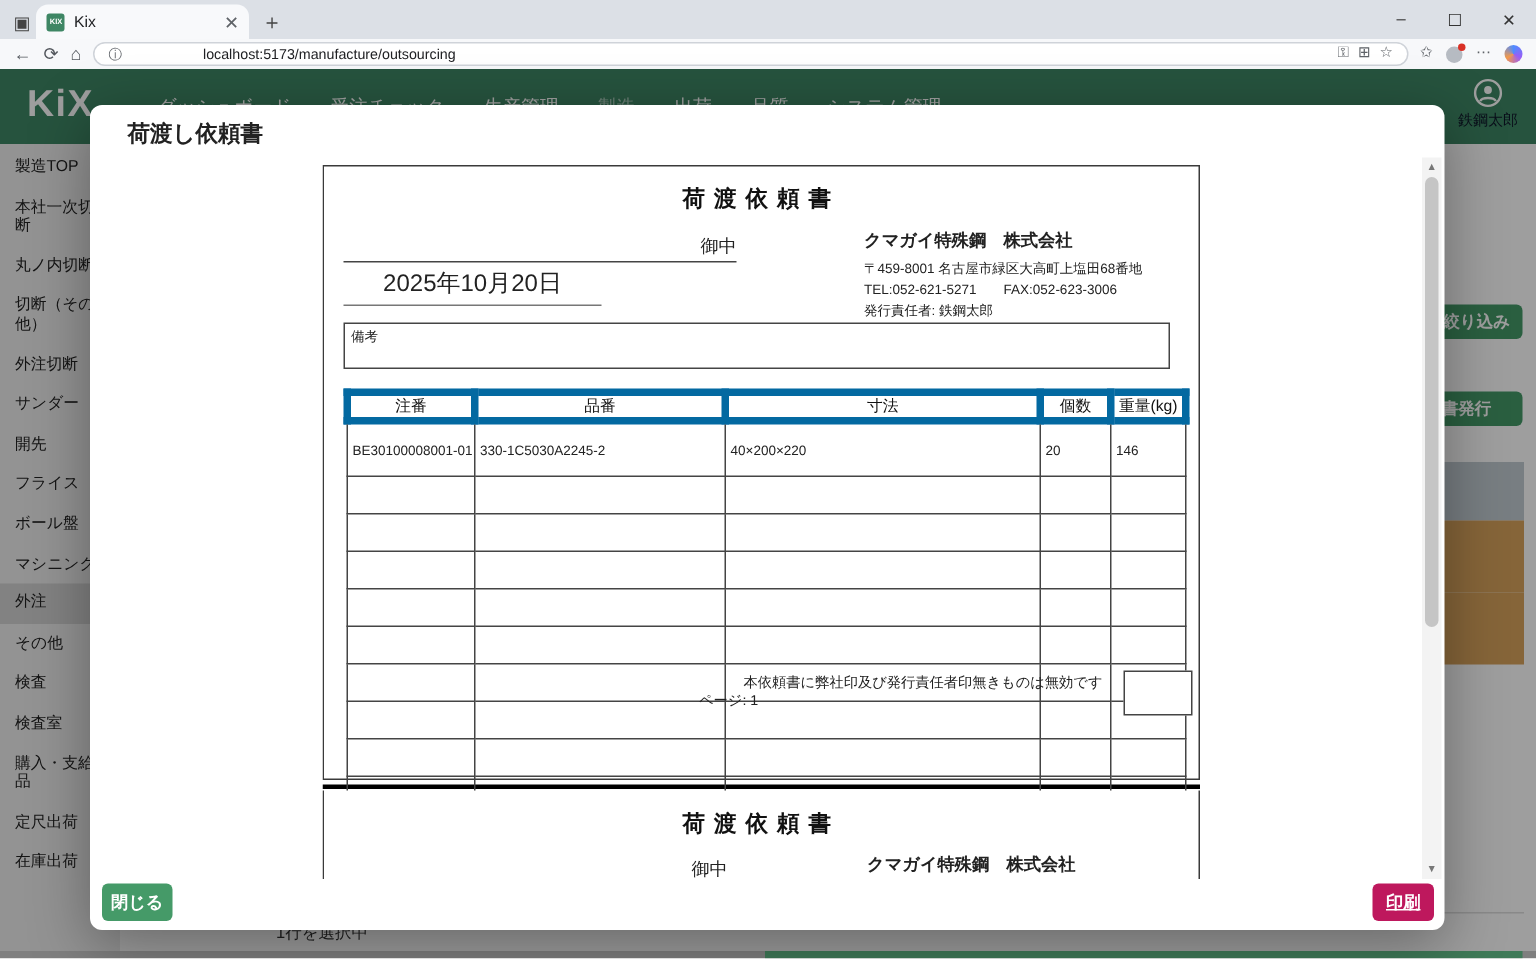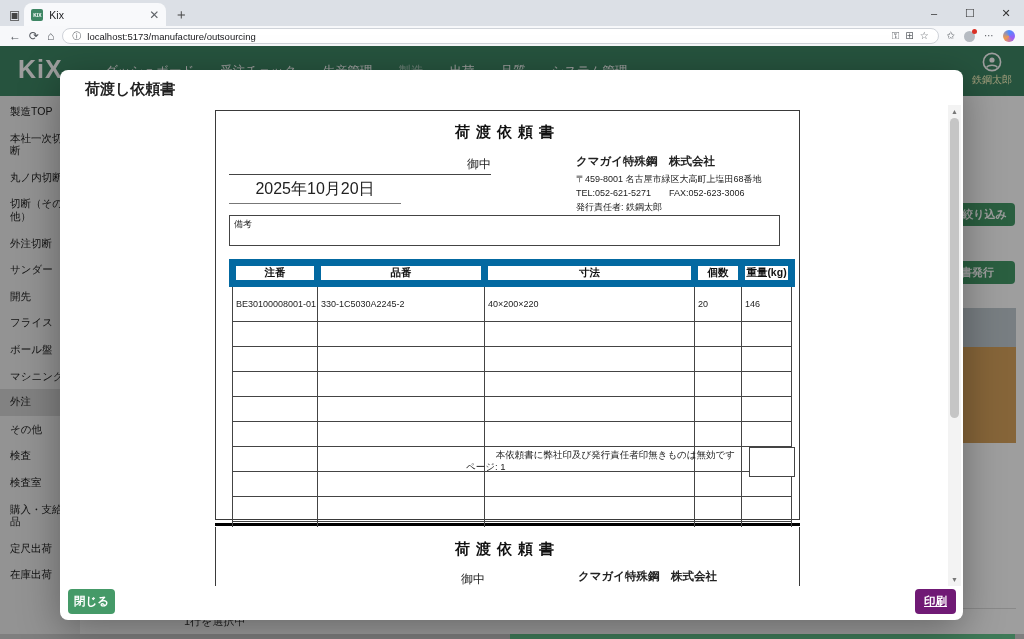--- a/index.html
+++ b/index.html
@@ -14,35 +14,35 @@
   .tab-title { flex:1; font-size:10.5px; color:#202124; }
   .tab-close { font-size:12px; color:#5f6368; }
   .new-tab { margin:0 0 5px 8px; font-size:14px; color:#444; line-height:1; }
   .win-controls { position:absolute; right:0; top:0; height:26px; display:flex; }
   .win-btn { width:36px; height:26px; display:flex; align-items:center; justify-content:center; font-size:11px; color:#333; }
 
   .toolbar { height:20px; background:#f7f8fa; display:flex; align-items:center; padding:0 9px; gap:8px; }
   .nav-glyph { font-size:12px; color:#54585e; line-height:1; }
   .url-pill { flex:1; height:16px; background:#fff; border:1px solid #cfd3d9; border-radius:9px; display:flex; align-items:center; padding:0 9px; gap:6px; }
   .pill-info { font-size:9px; color:#5f6368; }
-  .url-text { flex:1; font-size:9.5px; color:#202124; }
+  .url-text { flex:1; font-size:9.5px; color:#202124;margin-left:48px; }
   .pill-ico { color:#5f6368; font-size:10px; line-height:1; }
   .chrome-right { display:flex; align-items:center; gap:9px; }
   .avatar-mini { position:relative; width:11px; height:11px; border-radius:50%; background:#b6bbc2; }
   .avatar-mini::after { content:""; position:absolute; right:-2px; top:-2px; width:5px; height:5px; border-radius:50%; background:#d93025; }
   .copilot { width:12px; height:12px; border-radius:50%; background:conic-gradient(#4e8cff,#9b5cf6,#f2994a,#4e8cff); }
 
   
   .app { position:absolute; top:46px; left:0; right:0; bottom:0; background:#fff; }
   .app-header { position:absolute; top:0; left:0; right:0; height:50px; background:#3e8664; }
   .logo { position:absolute; left:18px; top:9px; font-size:25px; font-weight:800; color:#fff; letter-spacing:1px; }
   .app-nav { position:absolute; left:105px; top:0; height:50px; display:flex; align-items:center; gap:26px; }
   .nav-item { font-size:12.5px; color:#fff; font-weight:500; white-space:nowrap; }
   .nav-item.nav-active { color:rgba(255,255,255,0.55); }
-  .user-box { position:absolute; right:12px; top:6px; text-align:center; color:#fef9c3; }
+  .user-box { position:absolute; right:12px; top:6px; text-align:center; color:#0f172a; }
   .avatar-circle { width:20px; height:20px; margin:0 auto; }
   .user-name { font-size:10px; margin-top:1px; white-space:nowrap; }
 
   .sidebar { position:absolute; left:0; top:50px; bottom:0; width:80px; background:#ededed; padding-top:2px; }
   .side-item { padding:7px 10px; font-size:10.5px; color:#222; line-height:1.2; word-break:break-all; }
   .side-item.side-active { background:#d2d2d2;font-family:Liberation Serif, serif; }
 
   .main { position:absolute; left:80px; top:50px; right:0; bottom:0; background:#fff; }
   .filter-btn { position:absolute; right:9px; top:107px; width:61px; height:23px; background:#459a68; color:#fff; border-radius:4px; font-size:11px; font-weight:700; display:flex; align-items:center; justify-content:center; white-space:nowrap; }
   .issue-btn { position:absolute; right:9px; top:165px; width:130px; height:23px; background:#459a68; color:#fff; border-radius:4px; font-size:11px; font-weight:700; display:flex; align-items:center; justify-content:center; overflow:hidden; white-space:nowrap; }
@@ -67,40 +67,40 @@
 
   .page1 { position:relative; width:585px; height:410px; border:1.5px solid #3a3a3a; background:#fff; }
   .doc-title { position:absolute; top:12px; left:0; width:100%; text-align:center; font-size:15px; font-weight:600; letter-spacing:6px; color:#111; }
   .recipient-line { position:absolute; left:13px; top:44px; width:262px; height:20px; border-bottom:1px solid #444; display:flex; align-items:flex-end; justify-content:flex-end; font-size:12px; color:#222; padding-bottom:1px; }
   .date-line { position:absolute; left:13px; top:68px; width:172px; text-align:center; font-size:16px; color:#222; border-bottom:1px solid #777; padding-bottom:3px; }
   .company { position:absolute; left:360px; top:42px; font-size:9px; color:#222; line-height:1.55; }
   .company .co-name { font-size:11.5px; font-weight:700; margin-bottom:2px; }
   .telfax { display:flex; gap:18px; }
   .remarks { position:absolute; left:13px; top:104px; width:551px; height:31px; border:1px solid #444; font-size:9px; color:#222; padding:2px 4px; }
   .doc-table { position:absolute; left:13px; top:148px; width:559px; border-collapse:collapse; table-layout:fixed; }
-  .doc-table th { border:7px solid #0369a1; height:19px; font-size:10.5px; font-weight:700; text-align:center; color:#111; }
+  .doc-table th { border:5px solid #0369a1; height:19px; font-size:10.5px; font-weight:400; text-align:center; color:#111; }
   .doc-table td { border:1px solid #444; height:15px; font-size:9px; color:#222; padding:12px 3px; overflow:hidden; white-space:nowrap;margin-left:48px; }
   .doc-table td.al { text-align:left; } .doc-table td.ar { text-align:left; }
   .c0{width:85px;} .c1{width:167px;} .c2{width:210px;} .c3{width:47px;} .c4{width:50px;}
   .stamp-note { position:absolute; right:64px; top:338px; font-size:9.5px; color:#222; }
   .stamp-box { position:absolute; right:4px; top:336px; width:46px; height:30px; border:1px solid #444; background:#fff; }
   .page-num { position:absolute; left:250px; top:350px; font-size:9.5px; color:#222; }
   .page-sep { width:585px; height:3px; background:#000; margin-top:3px; }
   .page2 { position:relative; width:585px; height:90px; border:1.5px solid #3a3a3a; border-top:none; margin-top:1px; background:#fff; }
   .doc-title2 { position:absolute; top:13px; left:0; width:100%; text-align:center; font-size:15px; font-weight:600; letter-spacing:6px; color:#111; }
   .p2-recipient { position:absolute; left:245px; top:44px; font-size:12px; color:#222; }
   .p2-company { position:absolute; left:362px; top:42px; font-size:11.5px; font-weight:700; color:#222; }
 
   .mscrollbar { position:absolute; right:2px; top:35px; width:13px; height:481px; background:#f3f3f3; }
   .sb-arrow { position:absolute; left:0; width:13px; height:13px; display:flex; align-items:center; justify-content:center; font-size:7px; color:#777; }
   .sb-up { top:0; } .sb-down { bottom:0; }
   .sb-thumb { position:absolute; left:2px; top:13px; width:9px; height:300px; background:#c5c5c5; border-radius:5px; }
 
   .close-btn { position:absolute; left:8px; bottom:6px; width:47px; height:25px; background:#459a68; color:#fff; border:none; border-radius:4px; font-size:11.5px; font-weight:700; display:flex; align-items:center; justify-content:center; }
-  .print-btn { position:absolute; right:7px; bottom:6px; width:41px; height:25px; background:#701a75; color:#fff; border:none; border-radius:4px; font-size:11.5px; font-weight:700; display:flex; align-items:center; justify-content:center;text-decoration:underline; }
+  .print-btn { position:absolute; right:7px; bottom:6px; width:41px; height:25px; background:#be185d; color:#fff; border:none; border-radius:4px; font-size:11.5px; font-weight:700; display:flex; align-items:center; justify-content:center;text-decoration:underline; }
 </style>
 </head>
 <body>
 
 <div class="screen">
 
   <div class="tabstrip">
     <span class="tab-actions">▣</span>
     <div class="tab">
       <span class="favicon">KIX</span>

